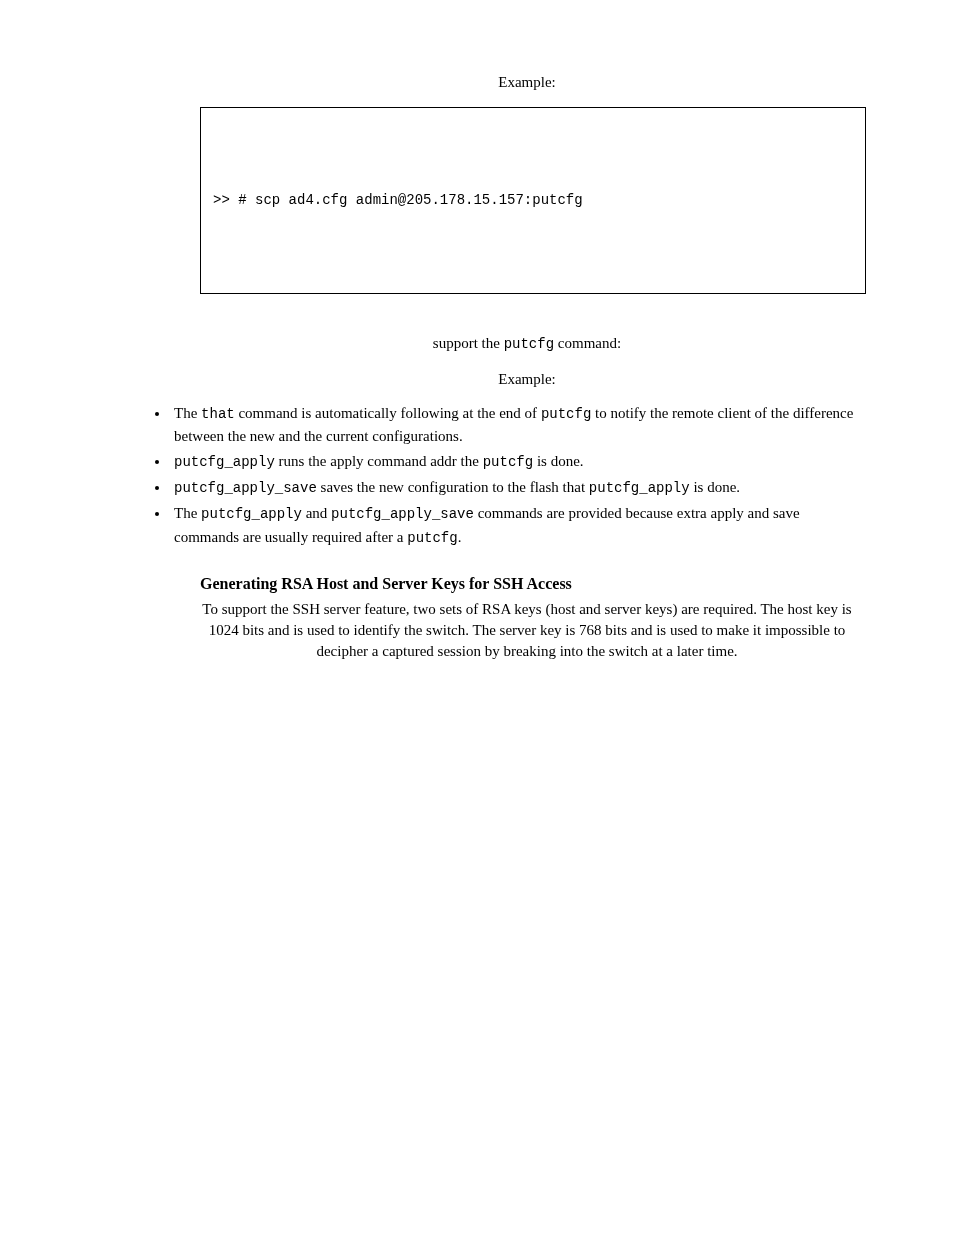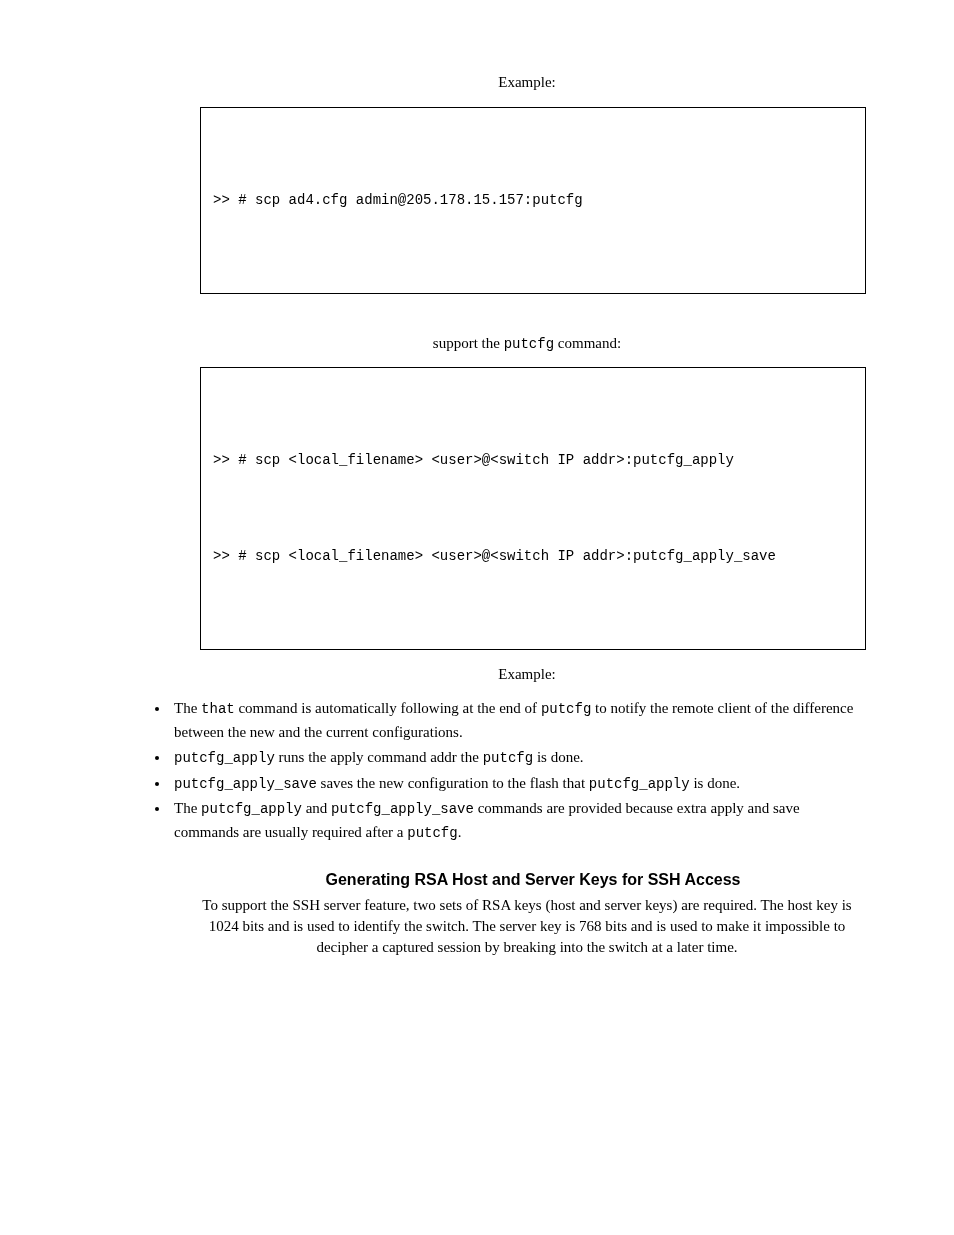--- a/index.html
+++ b/index.html
@@ -45,47 +45,42 @@
     font-size: 15px;
     line-height: 1.55;
     padding-left: 4px;
     margin-bottom: 2px;
   }
   .mono {
     font-family: "Courier New", Courier, monospace;
     font-size: 14px;
   }
   .h-sub {
-    font-family: Liberation Sans, sans-serif;
+    font-family: Liberation Serif, serif;
     font-size: 16px;
     font-weight: bold;
     margin: 26px 0 6px 112px;
-    text-align: center;
   }
 </style>
 </head>
 <body>
 
 <div class="page">
 
   <p class="para indent-main gap-after">Example:</p>
 
   <div class="codebox">
     <span class="line">&gt;&gt; # scp ad4.cfg admin@205.178.15.157:putcfg</span>
   </div>
 
   <p class="para indent-main" style="margin-top:18px;">
     <br>
     <span>support the </span><span class="mono">putcfg</span><span> command:</span>
   </p>
 
-  <div class="codebox">
-    <span class="line">&gt;&gt; # scp &lt;local_filename&gt; &lt;user&gt;@&lt;switch IP addr&gt;:putcfg_apply</span>
-    <span class="line">&gt;&gt; # scp &lt;local_filename&gt; &lt;user&gt;@&lt;switch IP addr&gt;:putcfg_apply_save</span>
-  </div>
 
   <p class="para indent-main" style="margin-top:14px;">Example:</p>
 
 
 
   <ul class="bullets">
     <li>
       <span>The </span><span class="mono">that</span><span> command is automatically following at the end of </span><span class="mono">putcfg</span><span> to notify the remote client of the difference between the new and the current configurations.</span>
     </li>
     <li>

